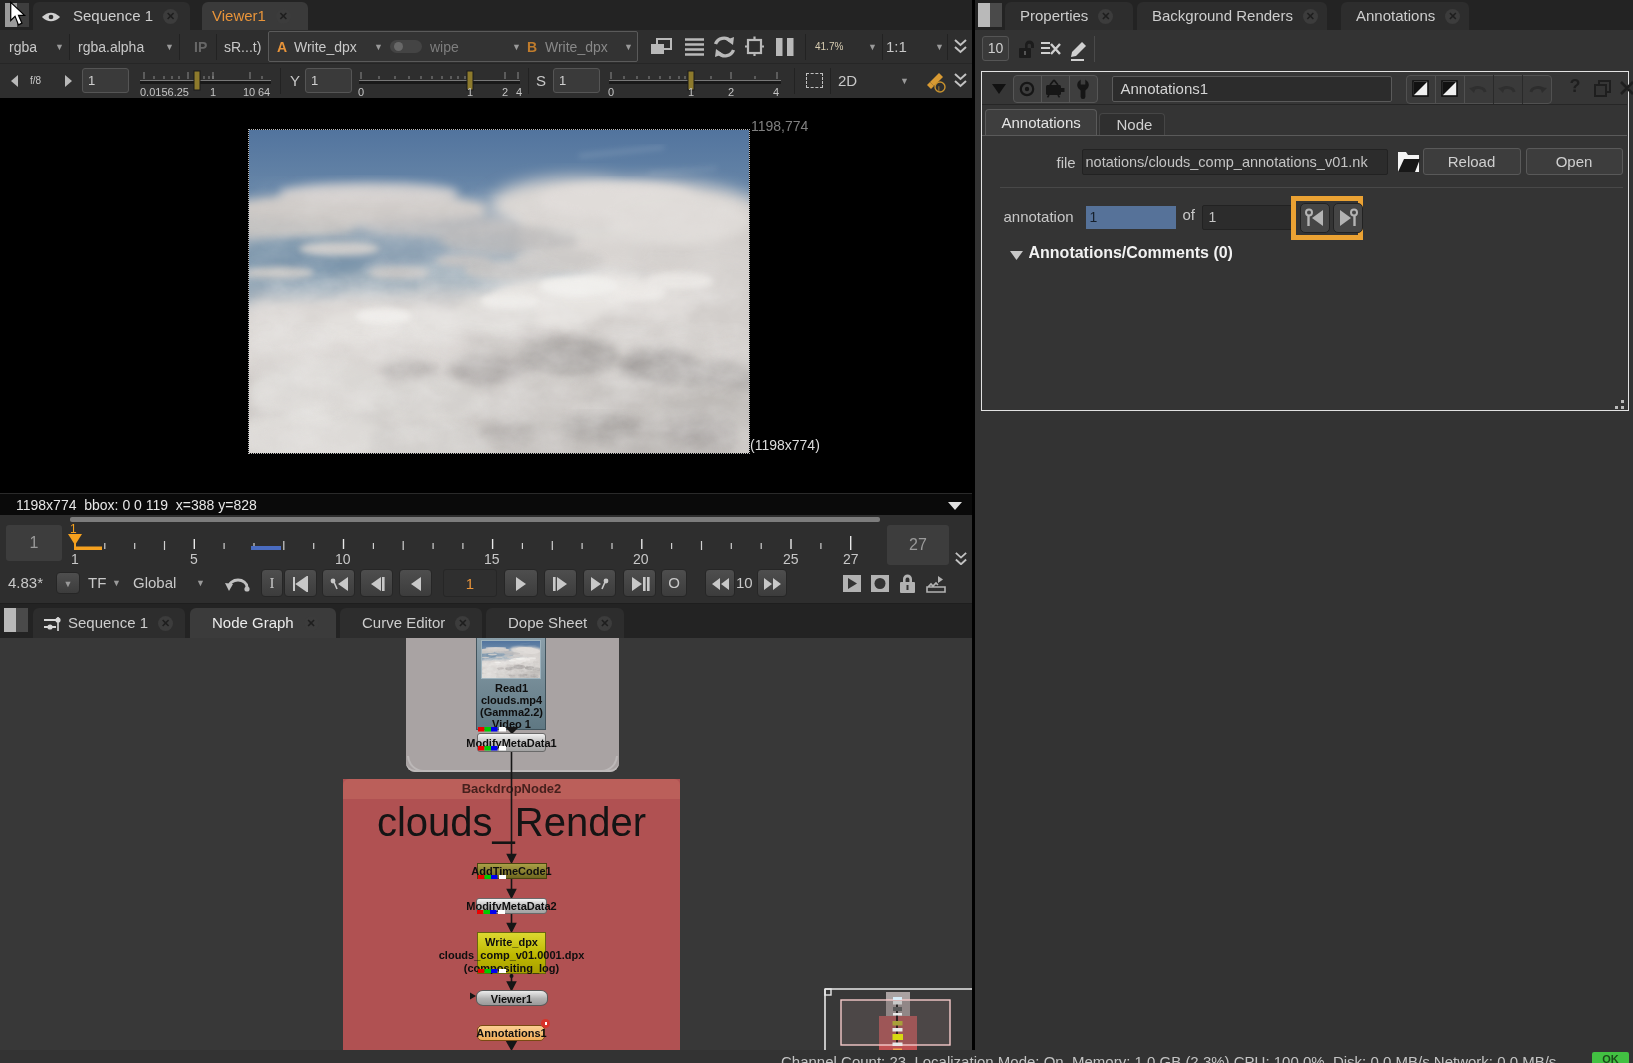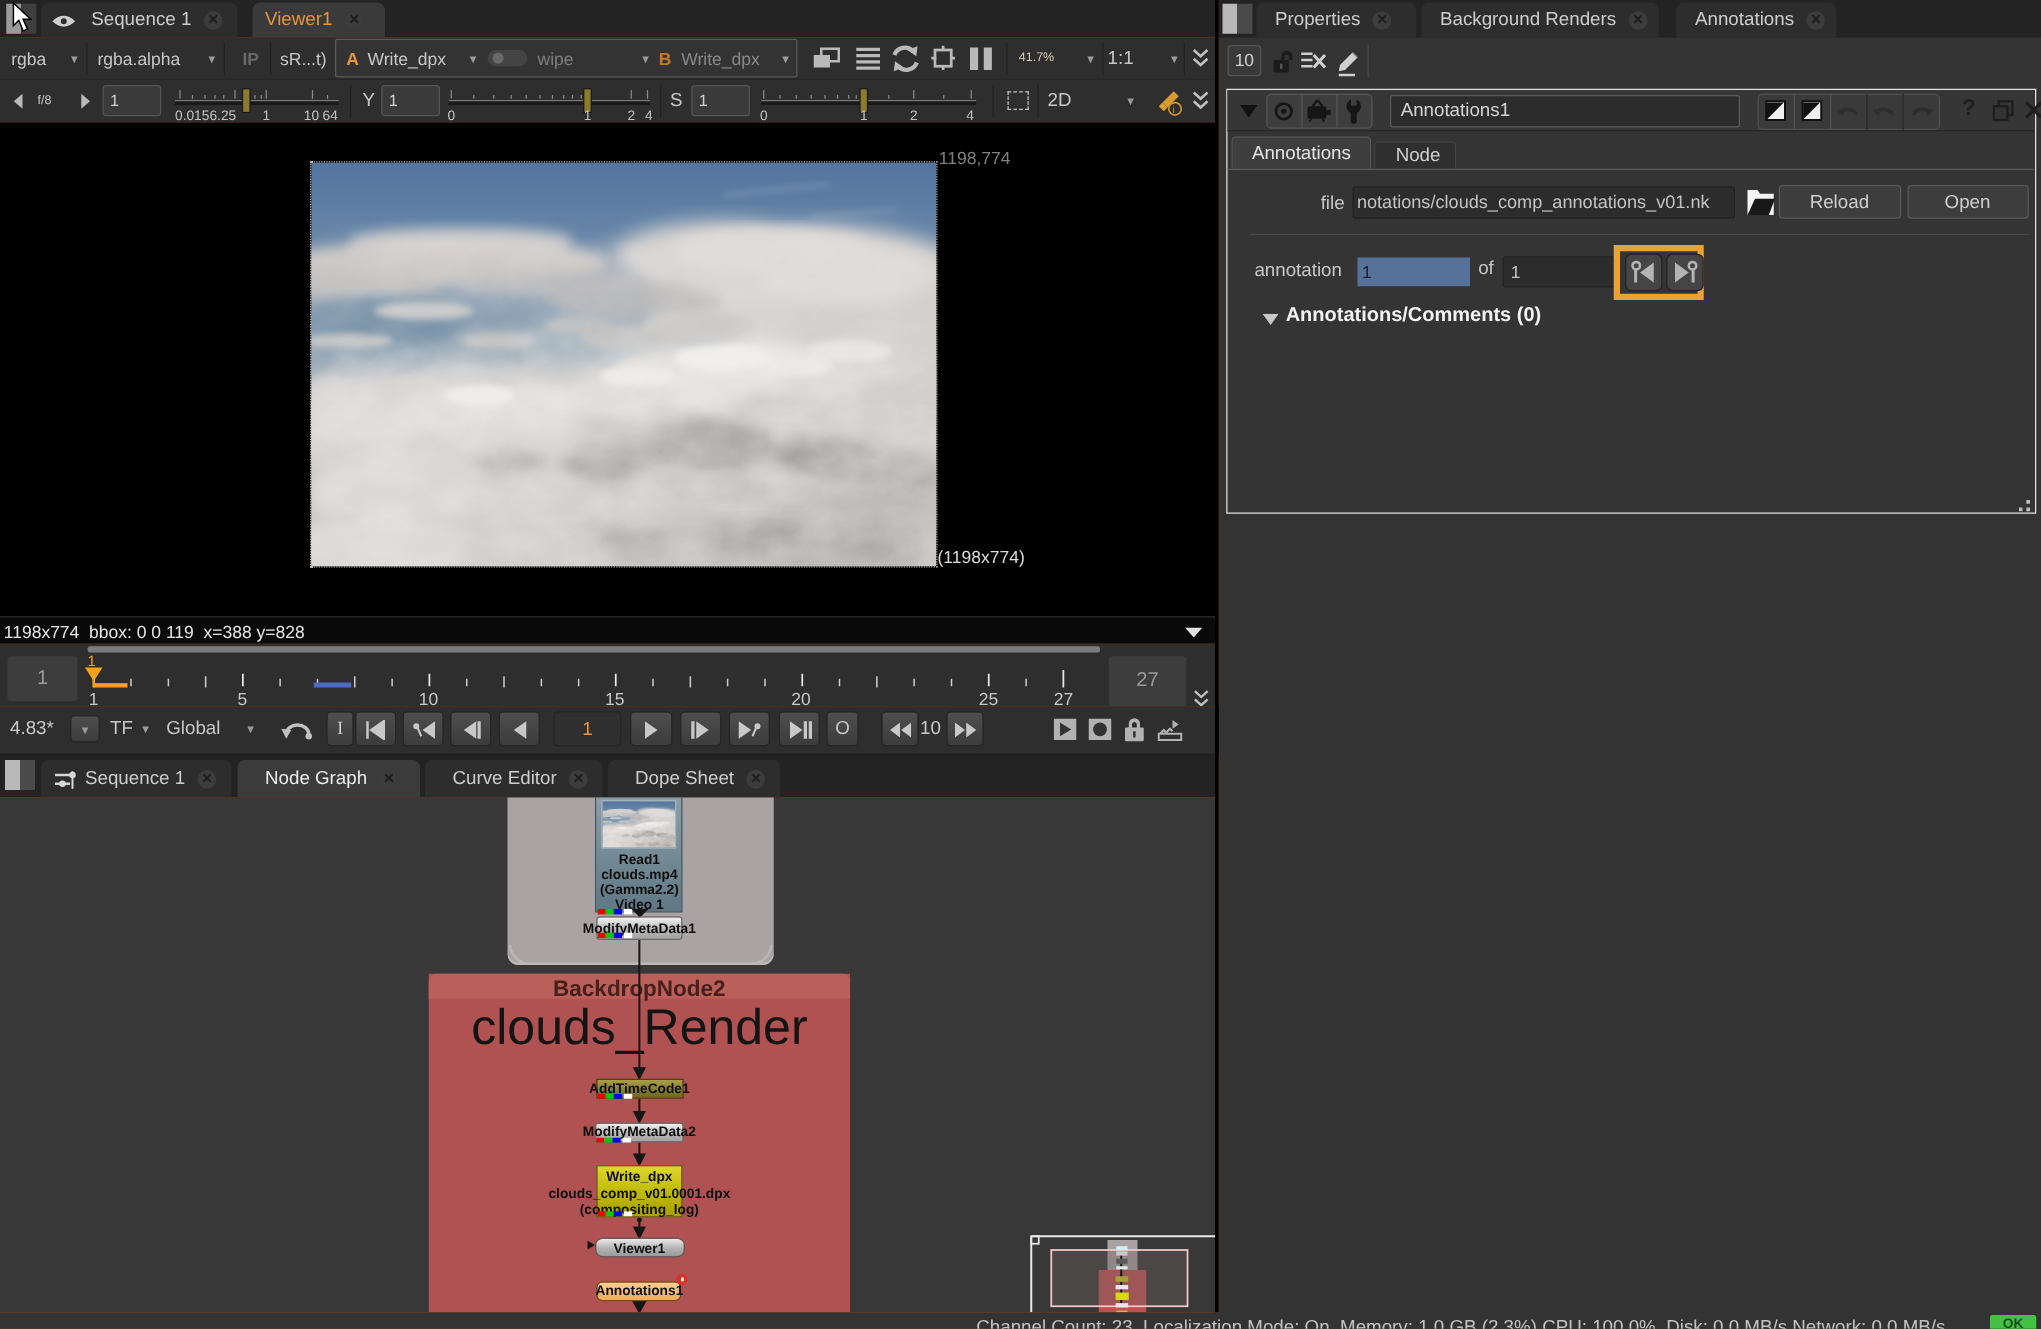--- a/index.html
+++ b/index.html
@@ -1,18 +1,18 @@
 <!DOCTYPE html>
 <html><head>
 <meta charset="utf-8">
 <style>
 * { margin:0; padding:0; box-sizing:border-box; }
 html,body { width:1633px; height:1063px; overflow:hidden; background:#333; }
 #root { position:absolute; left:0; top:0; width:1633px; height:1063px;
-  font-family:"Liberation Sans", sans-serif; background:#c2410c; color:#ccc; }
+  font-family:"Liberation Sans", sans-serif; background:#be185d; color:#ccc; }
 .abs { position:absolute; }
 
 #toptabs { left:0; top:0; width:972px; height:30px; background:#232323; }
 .tab { position:absolute; top:2px; height:28px; border-radius:6px 6px 0 0;
   background:#2d2d2d; color:#cdcdcd; font-size:15px; line-height:28px; }
 .tab .x { display:inline-block; width:15px; height:15px; border-radius:8px;
   background:#3c3c3c; color:#1e1e1e; font-size:11px; line-height:15px; text-align:center;
   vertical-align:1px; margin-left:10px; font-weight:bold;}
 
 #vtb1 { left:0; top:30px; width:972px; height:34px; background:#2e2e2e; border-bottom:1px solid #262626;}
@@ -327,21 +327,21 @@
 
         <rect width="500" height="180" y="141" filter="url(#cloudtex)" opacity="0.65"></rect>
         <rect width="500" height="110" y="211" filter="url(#shadtex)" opacity="0.5"></rect>
         <rect width="500" height="70" y="60" filter="url(#cloudtex)" opacity="0.3"></rect>
         </g>
       </svg>
     </div>
     <div id="vlabel1">1198,774</div>
     <div id="vlabel2">(1198x774)</div>
   </div>
-  <div class="abs" id="infobar"><span style="margin-left:3px;">1198x774&nbsp; bbox: 0 0 119&nbsp; x=388 y=828</span><svg style="position:absolute; right:10px; top:8px;" width="14" height="8">
+  <div class="abs" id="infobar"><span style="margin-left:16px;">1198x774&nbsp; bbox: 0 0 119&nbsp; x=388 y=828</span><svg style="position:absolute; right:10px; top:8px;" width="14" height="8">
         <path d="M0 0h14l-7 8z" fill="#e0e0e0"></path>
       </svg></div>
   <div class="abs" id="timeline">
 
     <div style="position:absolute; left:70px; top:2px; width:810px; height:5px; background:#7c7c7c; border-radius:2px;"></div>
 
     <div style="position:absolute; left:6px; top:10px; width:56px; height:36px; background:#3d3d3d; border-radius:3px; color:#9a9a9a; font-size:16px; text-align:center; line-height:36px;">1</div>
 
     <div style="position:absolute; left:887px; top:10px; width:62px; height:40px; background:#3d3d3d; border-radius:3px; color:#9a9a9a; font-size:16px; text-align:center; line-height:40px;">27</div>
 
@@ -472,21 +472,21 @@
   <div class="abs" id="nodegraph">
 
     <div style="position:absolute; left:406px; top:-6px; width:213px; height:140px; background:#a9a3a3; border-radius:0 0 9px 9px; box-shadow:inset 0 -2px 0 #bdb9b9;"></div>
     <svg class="abs" style="left:406px; top:104px;" width="213" height="30" viewBox="0 0 213 30">
       <path d="M2 14 a16 16 0 0 0 15 15" fill="none" stroke="#bcb8b8" stroke-width="2"></path>
       <path d="M211 14 a16 16 0 0 1 -15 15" fill="none" stroke="#bcb8b8" stroke-width="2"></path>
     </svg>
 
     <div style="position:absolute; left:343px; top:141px; width:337px; height:271px; background:#b05152;"></div>
     <div style="position:absolute; left:343px; top:141px; width:337px; height:20px; background:#bb5f5a; border-radius:6px 6px 0 0;"></div>
-    <div style="position:absolute; left:343px; top:143px; width:337px; height:16px; color:#46201d; font-size:18px; font-weight:bold; text-align:center;">BackdropNode2</div>
+    <div style="position:absolute; left:343px; top:143px; width:337px; height:16px; color:#46201d; font-size:13px; font-weight:bold; text-align:center;">BackdropNode2</div>
     <div style="position:absolute; left:343px; top:162px; width:337px; height:52px; color:#141414; font-size:40px; text-align:center;">clouds_Render</div>
 
     <svg class="abs" style="left:0; top:0;" width="972" height="412" viewBox="0 0 972 412">
       <g stroke="#161616" stroke-width="1.6" fill="#161616">
         <path d="M511.5 92v20"></path>
         <path d="M511.5 113v107"></path>
           <path d="M507.5 216.5h8l-4 8z"></path>
         <path d="M511.5 241v13"></path>
           <path d="M507.5 251.5h8l-4 8z"></path>
         <path d="M511.5 276v12"></path>

